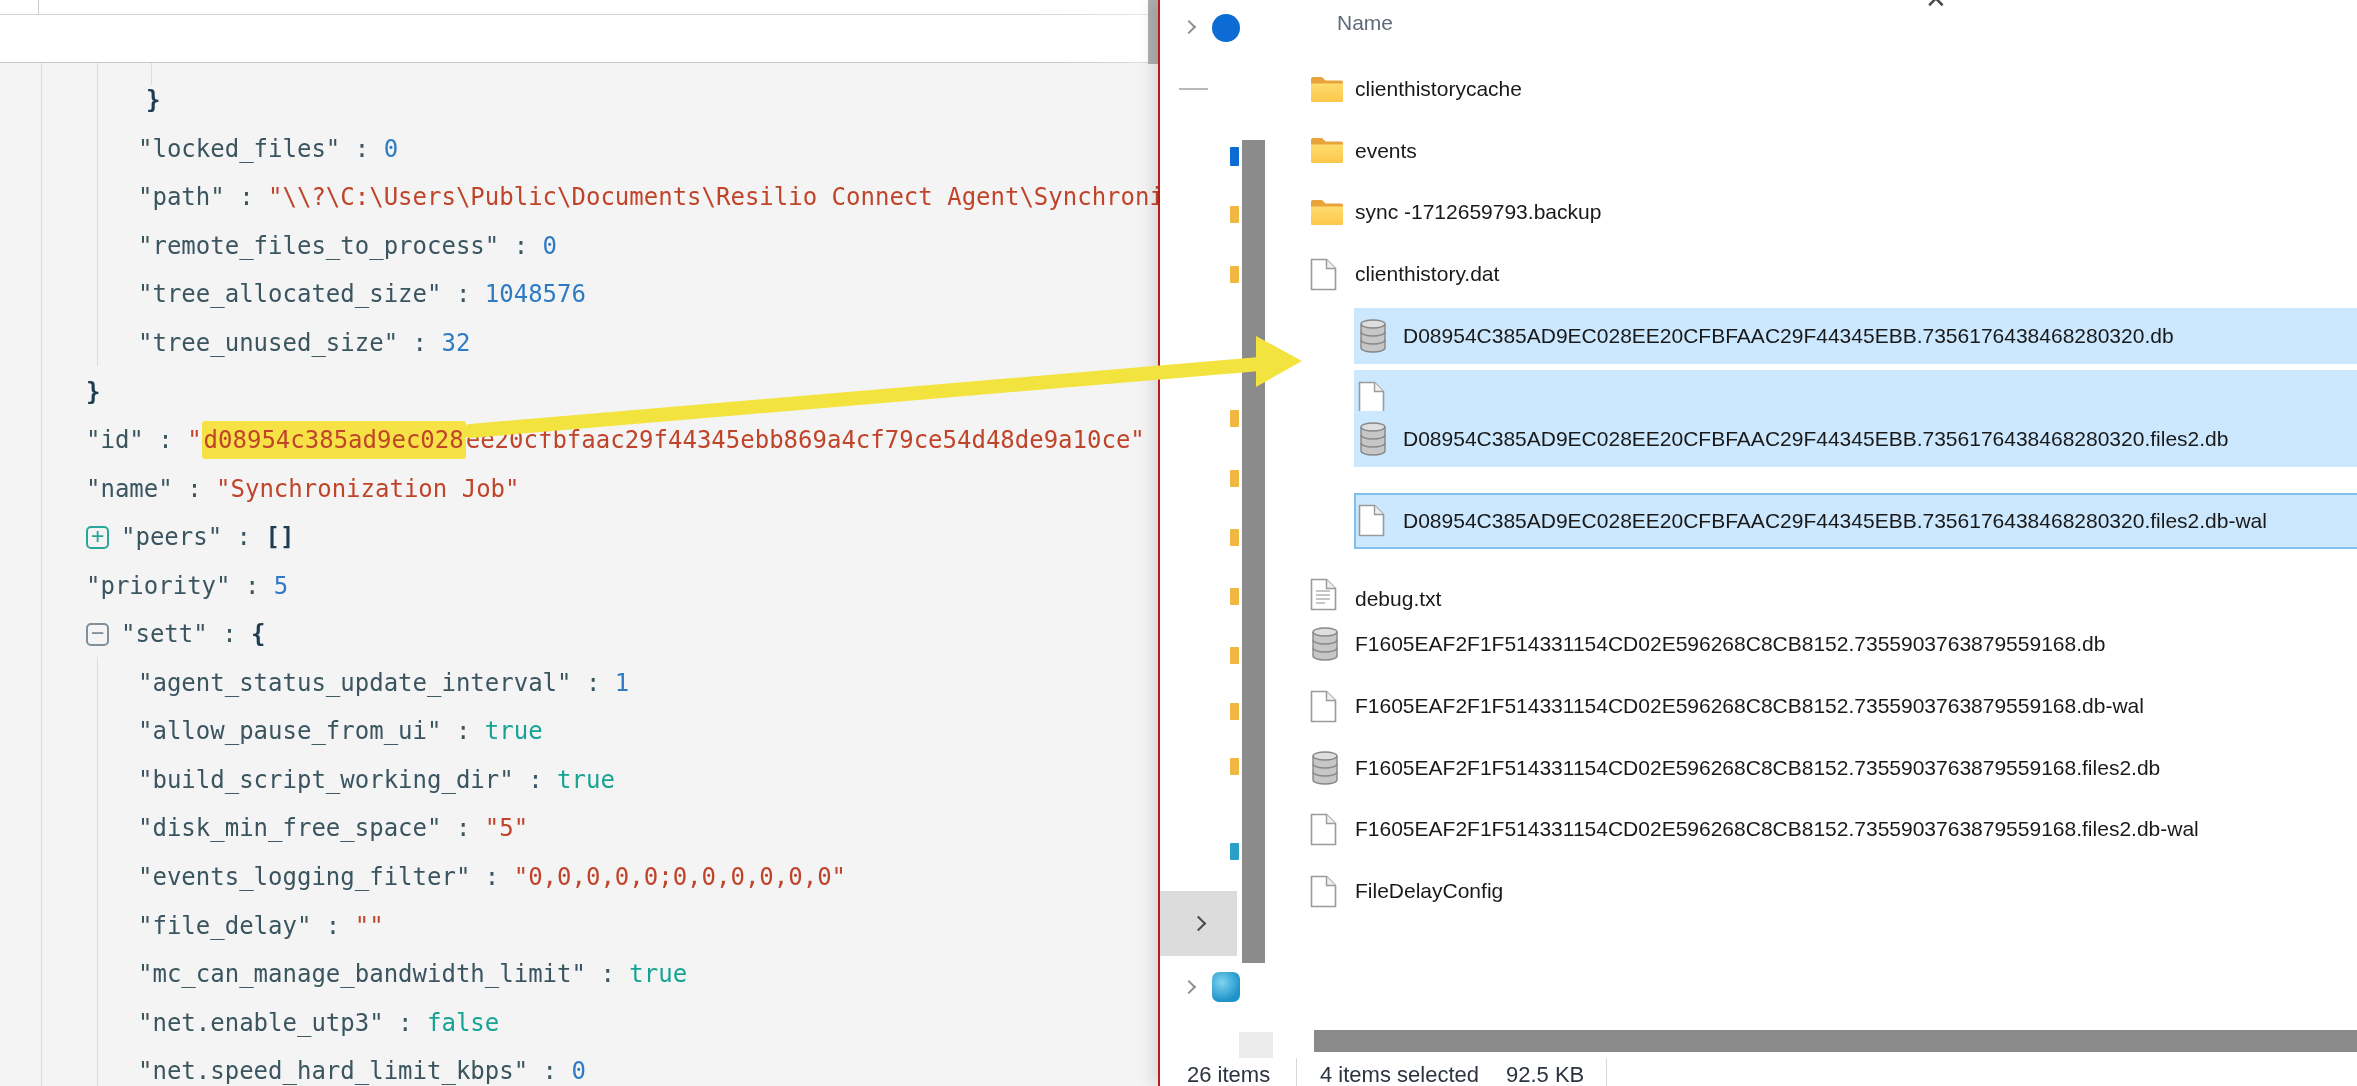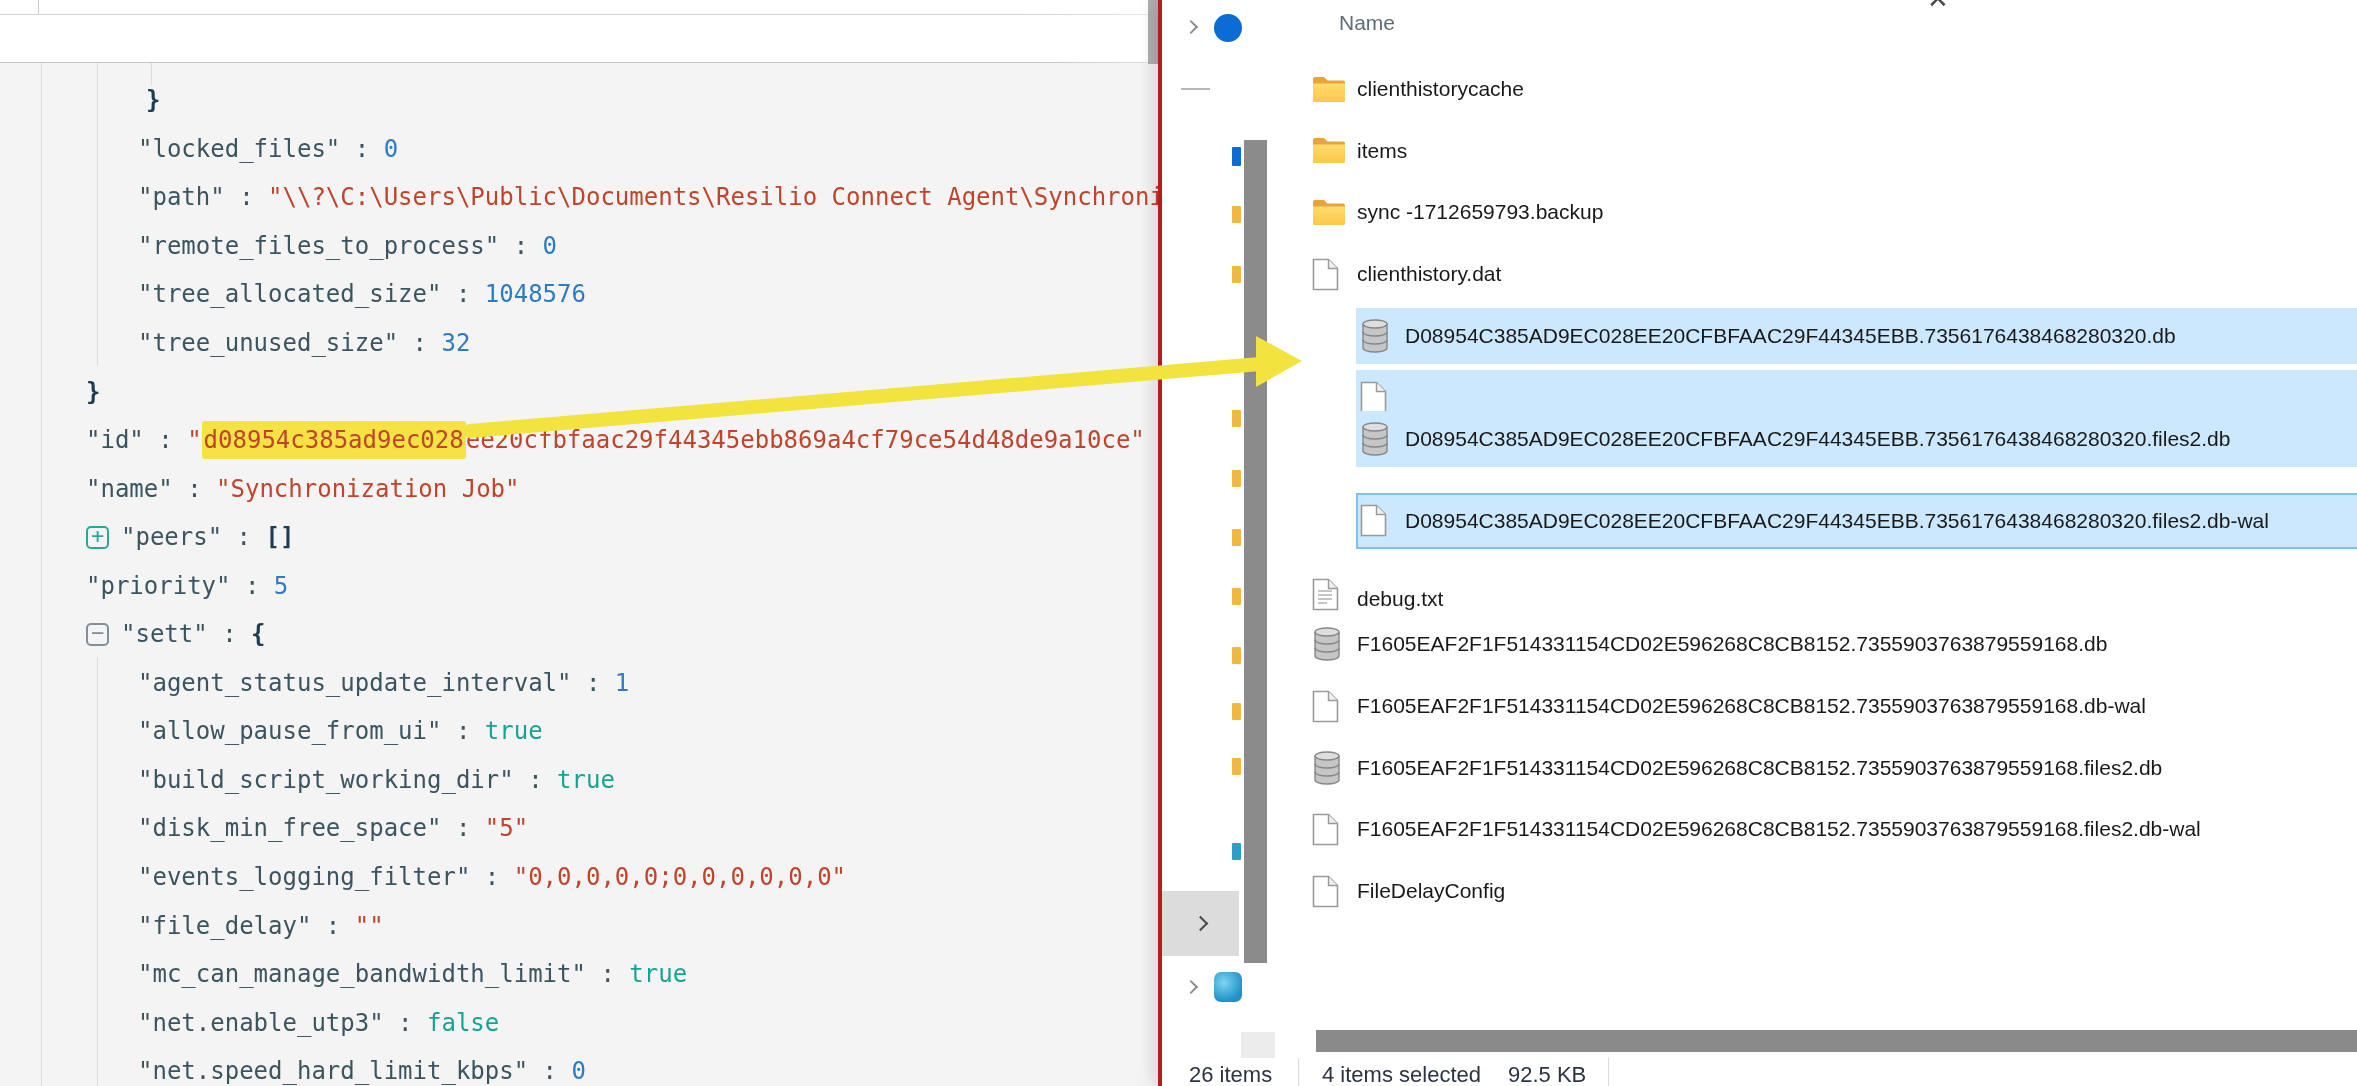--- a/index.html
+++ b/index.html
@@ -40,21 +40,21 @@
   .marker { display:inline-flex; align-items:center; justify-content:center;
             width:23px; height:23px; border-radius:5px; margin-right:12px;
             font-size:22px; line-height:1; flex:0 0 auto; }
   .m-plus  { border:2px solid #2aa79a; color:#2aa79a; }
   .m-minus { border:2px solid #7e909c; color:#7e909c; }
   .m-plus::before  { content:"+"; margin-top:-2px; }
   .m-minus::before { content:"\2212"; margin-top:-3px; }
 
   
   #explorer { position:absolute; left:1158px; top:0; width:1199px; height:1086px;
-              background:#fff; overflow:hidden; border-left:4px solid #b91c1c;
+              background:#fff; overflow:hidden; border-left:2px solid #b91c1c;
               box-shadow:-7px 0 14px rgba(0,0,0,0.10); }
   .chev { display:inline-block; width:10px; height:10px;
           border-top:2px solid #8f8f8f; border-right:2px solid #8f8f8f;
           transform:rotate(45deg); }
   #nav-chevron-top { position:absolute; left:24px; top:22px; }
   #nav-onedrive { position:absolute; left:52px; top:14px; width:28px; height:28px;
                   border-radius:50%; background:#0c6cd4; }
   #nav-dash { position:absolute; left:19px; top:88px; width:29px; height:2px; background:#b8b8b8; }
   .sliver { position:absolute; left:70px; width:9px; height:17px; border-radius:1px; }
   #v-thumb { position:absolute; left:82px; top:140px; width:23px; height:823px; background:#8b8b8b; }
@@ -177,21 +177,21 @@
           </span>
           <span class="flabel">clienthistorycache</span>
         </div>
         <div class="frow" style="top: 122.7px;">
           <span class="ficon">
             <svg width="34" height="29" viewBox="0 0 34 29">
               <path d="M1 4c0-1.1.9-2 2-2h9l3.5 3.5H31c1.1 0 2 .9 2 2V25c0 1.1-.9 2-2 2H3c-1.1 0-2-.9-2-2Z" fill="#e9a33b"></path>
               <path d="M1 8.5H33V25c0 1.1-.9 2-2 2H3c-1.1 0-2-.9-2-2Z" fill="url(#foldg)"></path>
             </svg>
           </span>
-          <span class="flabel">items</span>
+          <span class="flabel">events</span>
         </div>
         <div class="frow" style="top: 184.4px;">
           <span class="ficon">
             <svg width="34" height="29" viewBox="0 0 34 29">
               <path d="M1 4c0-1.1.9-2 2-2h9l3.5 3.5H31c1.1 0 2 .9 2 2V25c0 1.1-.9 2-2 2H3c-1.1 0-2-.9-2-2Z" fill="#e9a33b"></path>
               <path d="M1 8.5H33V25c0 1.1-.9 2-2 2H3c-1.1 0-2-.9-2-2Z" fill="url(#foldg)"></path>
             </svg>
           </span>
           <span class="flabel">sync -1712659793.backup</span>
         </div>

